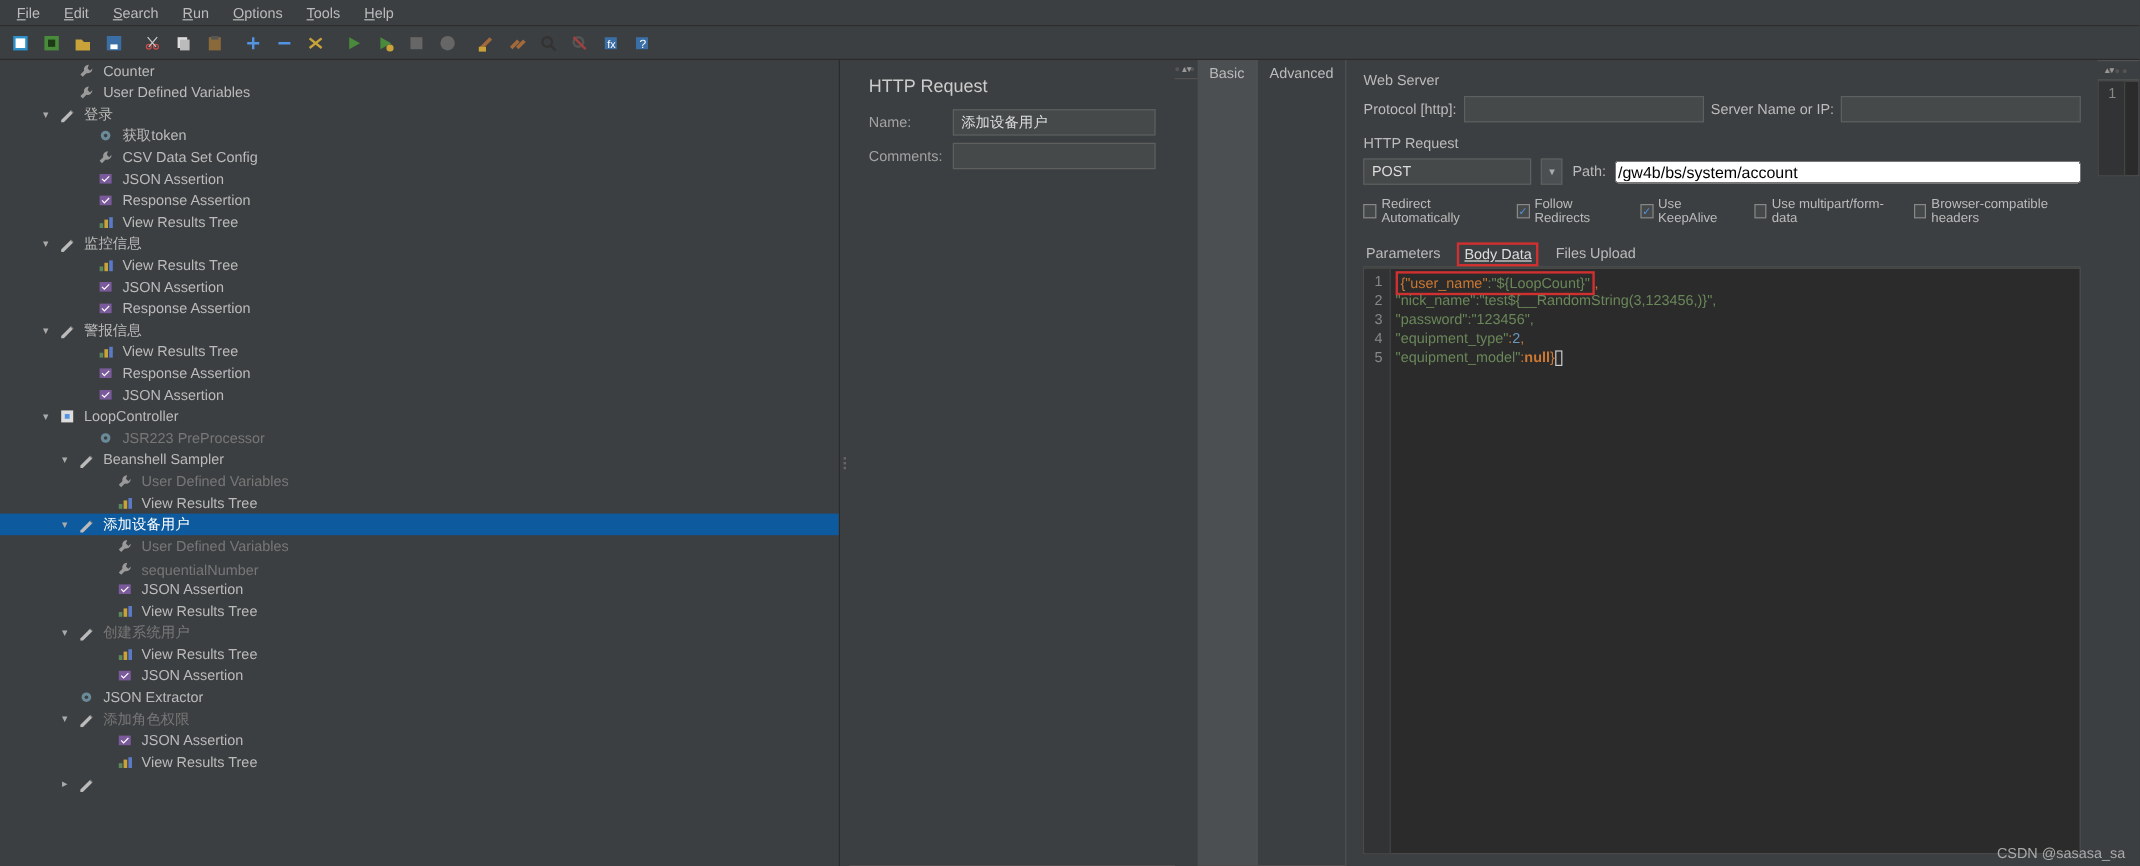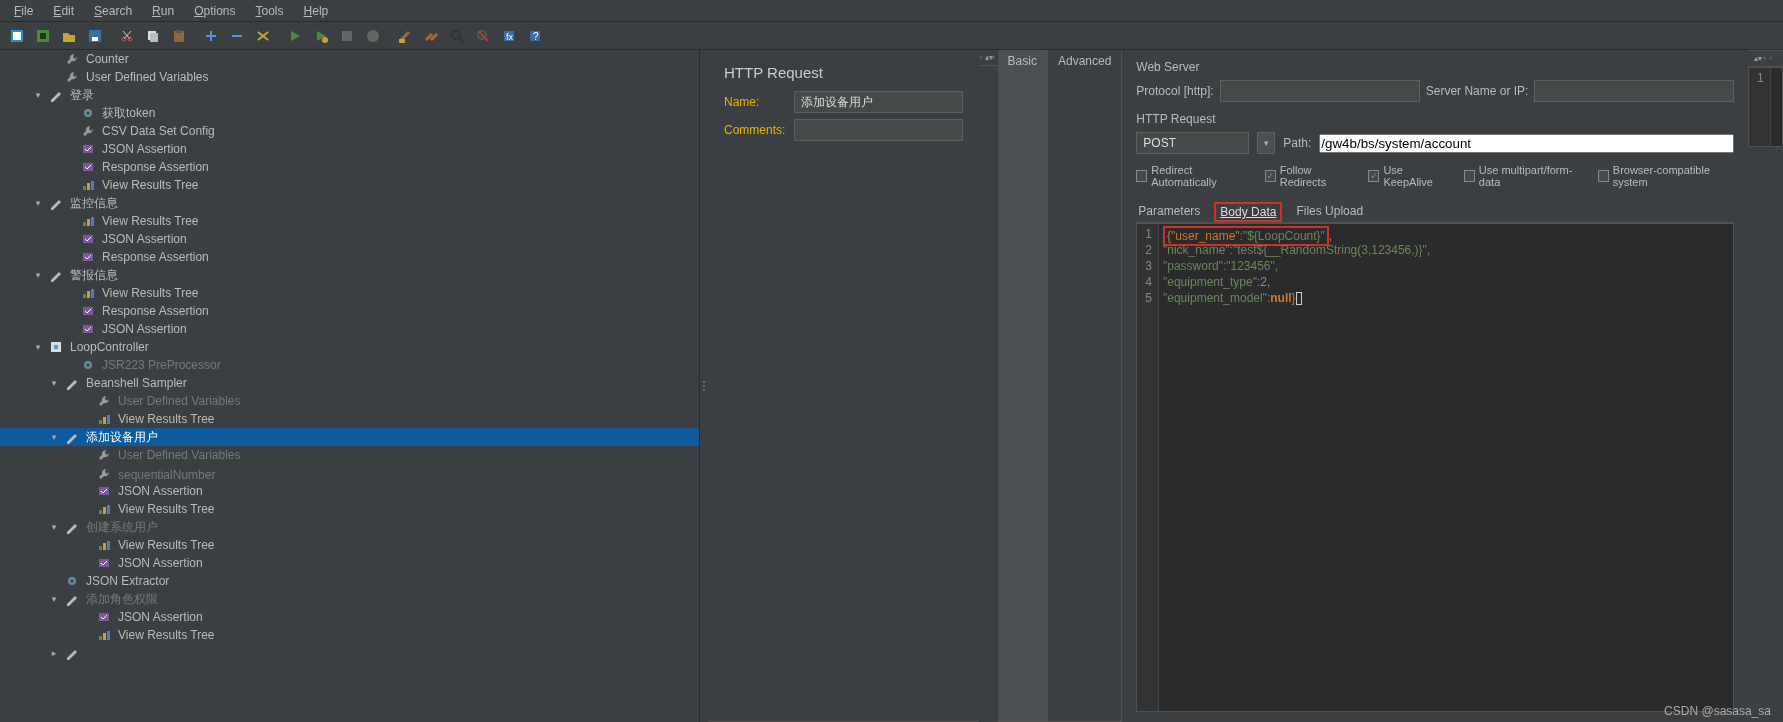--- a/index.html
+++ b/index.html
@@ -22,41 +22,41 @@
 .tree-row { height: 18px; display: flex; align-items: center; cursor: pointer; white-space: nowrap; }
 .tree-row.selected { background: #0d5b9e; color: #fff; }
 .tree-row.dim { color: #777; }
 .tree-toggle { width: 12px; text-align: center; font-size: 9px; color: #aaa; cursor: pointer; }
 .tree-icon { width: 16px; height: 16px; display: inline-flex; align-items: center; justify-content: center; margin: 0 4px; }
 .tree-label { padding-left: 2px; }
 
 .rp-header { padding: 14px 16px 6px 16px; border-bottom: 1px solid #515151; }
 .rp-title { font-size: 15px; color: #ccc; margin-bottom: 10px; }
 .rp-field-row { display: flex; align-items: center; margin-bottom: 6px; }
-.rp-field-label { width: 70px; color: #eab308; }
+.rp-field-label { width: 70px; color: #a3a3a3; }
 .rp-input { flex: 1; height: 22px; background: #45494a; border: 1px solid #5e6060; color: #ddd; padding: 2px 6px; font-size: 12px; }
 
 .rp-collapse-bar { height: 16px; border-bottom: 1px solid #515151; display: flex; align-items: center; justify-content: center; position: relative; }
 .rp-collapse-arrows { position: absolute; left: 6px; font-size: 8px; color: #999; }
 .rp-collapse-dots { color: #555; letter-spacing: 2px; }
 
 .rp-tabs { display: flex; border-bottom: 1px solid #515151; background: #3c3f41; }
 .rp-tab { padding: 4px 10px; cursor: pointer; color: #bbb; border-right: 1px solid #515151; }
 .rp-tab.active { background: #4b4f51; }
 
 .rp-content { padding: 10px 14px; flex: 1; display: flex; flex-direction: column; overflow: auto; }
 .section-label { color: #bbb; margin-bottom: 6px; }
 .proto-row { display: flex; align-items: center; margin-bottom: 10px; gap: 6px; }
 .proto-row .lbl { color: #bbb; }
 .proto-row input { height: 22px; background: #45494a; border: 1px solid #5e6060; color: #ddd; padding: 2px 6px; font-size: 12px; }
 .proto-input-sm { width: 200px; }
 .proto-input-lg { flex: 1; }
 
 .method-row { display: flex; align-items: center; gap: 8px; margin-bottom: 10px; }
-.method-select { width: 113px; height: 22px; background: #45494a; border: 1px solid #5e6060; color: #ddd; padding: 2px 6px; display: flex; justify-content: space-between; align-items: center; }
+.method-select { width: 140px; height: 22px; background: #45494a; border: 1px solid #5e6060; color: #ddd; padding: 2px 6px; display: flex; justify-content: space-between; align-items: center; }
 .method-dd { width: 18px; height: 22px; background: #4b4f51; border: 1px solid #5e6060; display: flex; align-items: center; justify-content: center; font-size: 8px; color: #aaa; }
 
 .check-row { display: flex; align-items: center; gap: 16px; margin-bottom: 12px; font-size: 11px; }
 .chk { display: flex; align-items: center; gap: 4px; }
 .chkbox { width: 12px; height: 12px; border: 1px solid #888; background: #45494a; display: inline-flex; align-items: center; justify-content: center; }
 .chkbox.on::after { content: "✓"; font-size: 9px; color: #5294e2; }
 
 .body-tabs { display: flex; gap: 12px; padding: 2px 0; border-bottom: 1px solid #515151; margin-bottom: 0; }
 .body-tab { color: #bbb; cursor: pointer; padding: 2px 2px; }
 .body-tab.active { color: #ddd; text-decoration: underline; }
@@ -620,21 +620,21 @@
         <label class="chk">
             <span class="chkbox on"></span>
             <span>Use KeepAlive</span>
           </label>
         <label class="chk">
             <span class="chkbox"></span>
             <span>Use multipart/form-data</span>
           </label>
         <label class="chk">
             <span class="chkbox"></span>
-            <span>Browser-compatible system</span>
+            <span>Browser-compatible headers</span>
           </label>
       </div>
 
       <div class="body-tabs">
         <div class="body-tab">Parameters</div>
         <div class="body-tab active hl">Body Data</div>
         <div class="body-tab">Files Upload</div>
       </div>
 
       <div class="code-area">

